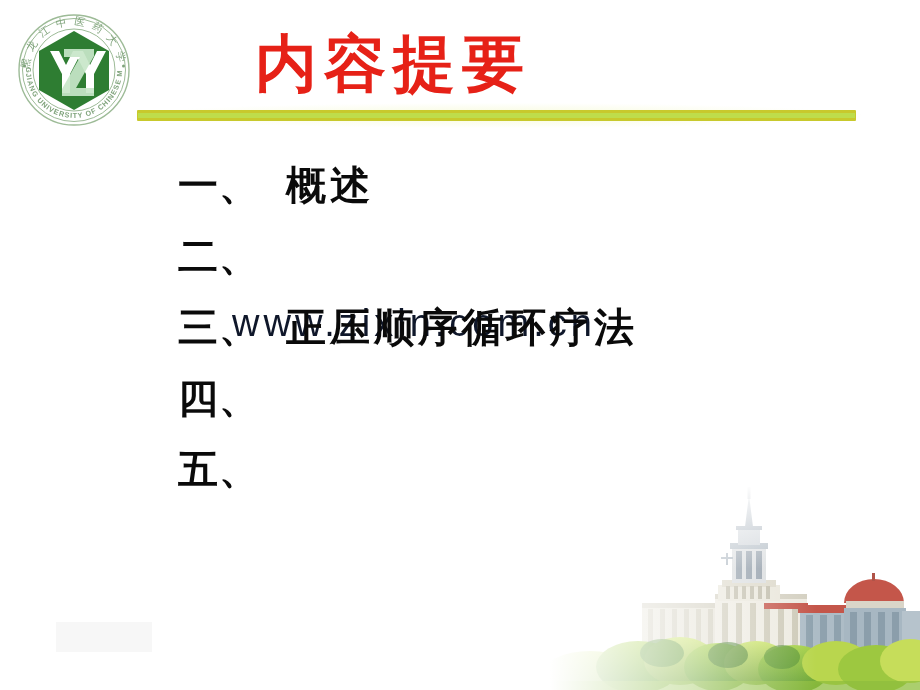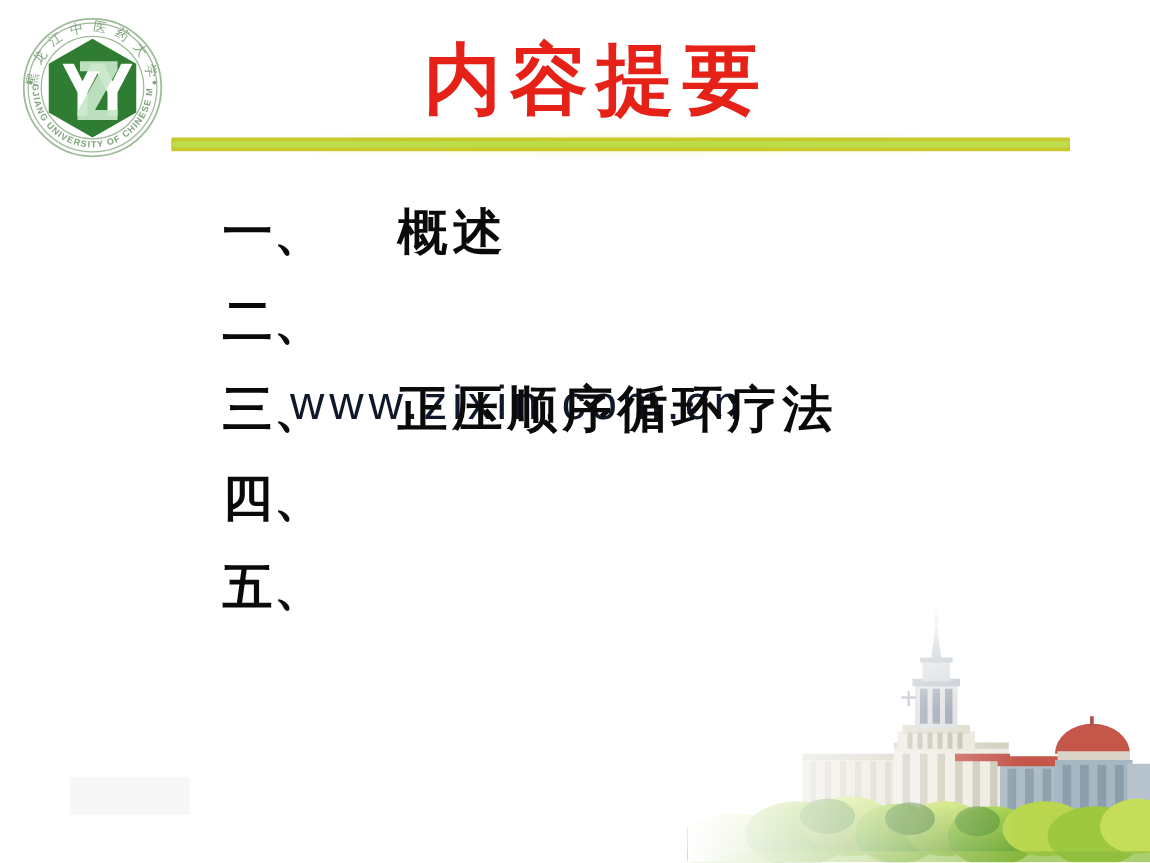--- a/index.html
+++ b/index.html
@@ -27,21 +27,21 @@
     height: 128px;
   }
   #logo svg { display: block; width: 124px; height: 128px; }
 
   
   #title {
     position: absolute;
     left: 255px;
     top: 26px;
     width: 360px;
-    text-align: right;
+    text-align: left;
     color: #E62117;
     font-family: "DejaVu Serif", "Liberation Serif", serif;
     font-weight: bold;
     font-size: 62px;
     line-height: 76px;
     letter-spacing: 7px;
     white-space: nowrap;
   }
 
   
@@ -92,21 +92,20 @@
     font-size: 40px;
     white-space: nowrap;
   }
   .content-row .num {
     width: 108px;
     flex: 0 0 108px;
     letter-spacing: 1px;
   }
   .content-row .txt {
     letter-spacing: 4px;
-    margin-left: 32px;
   }
 
   
   #watermark {
     position: absolute;
     left: 232px;
     top: 302px;
     color: #0f172a;
     font-family: "Liberation Sans", sans-serif;
     font-size: 38px;

